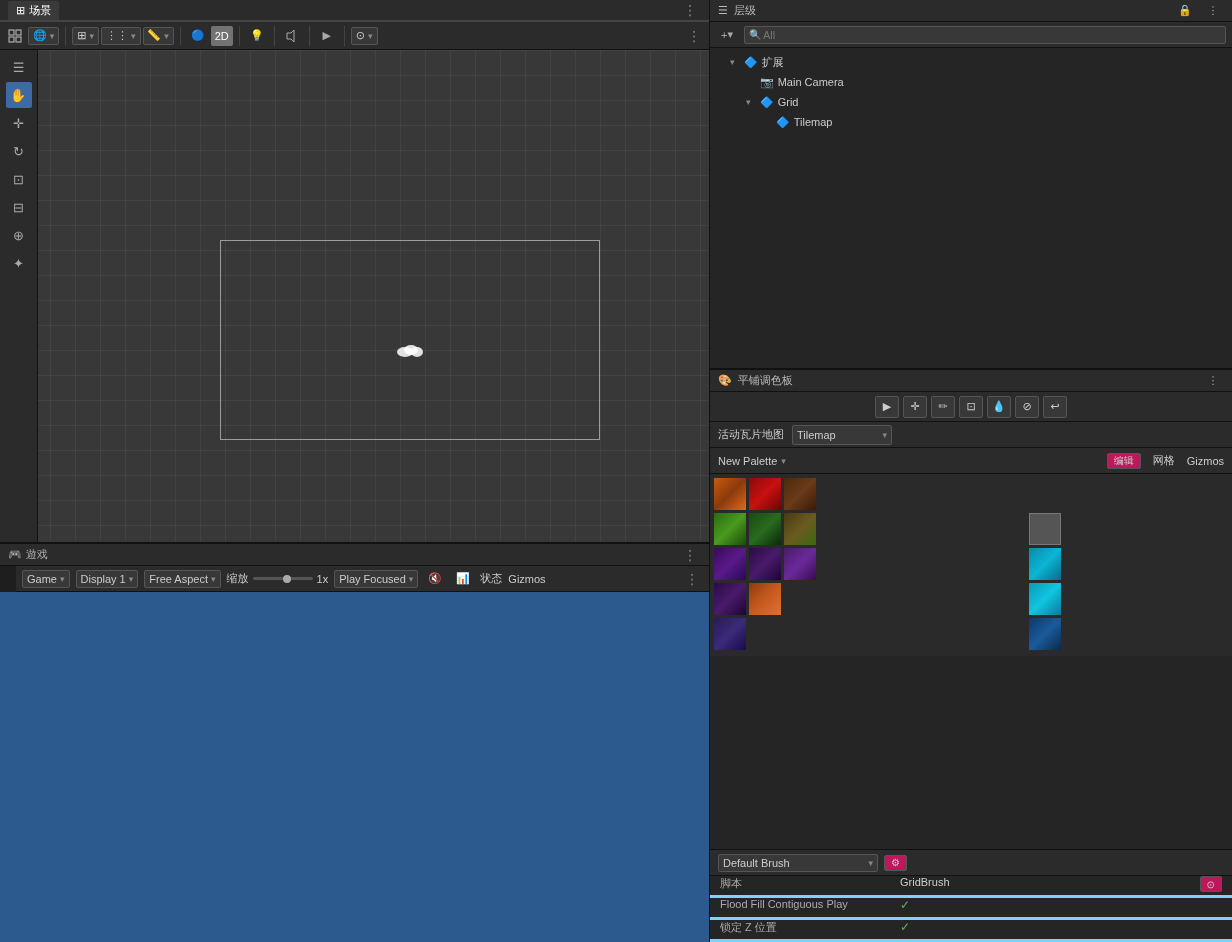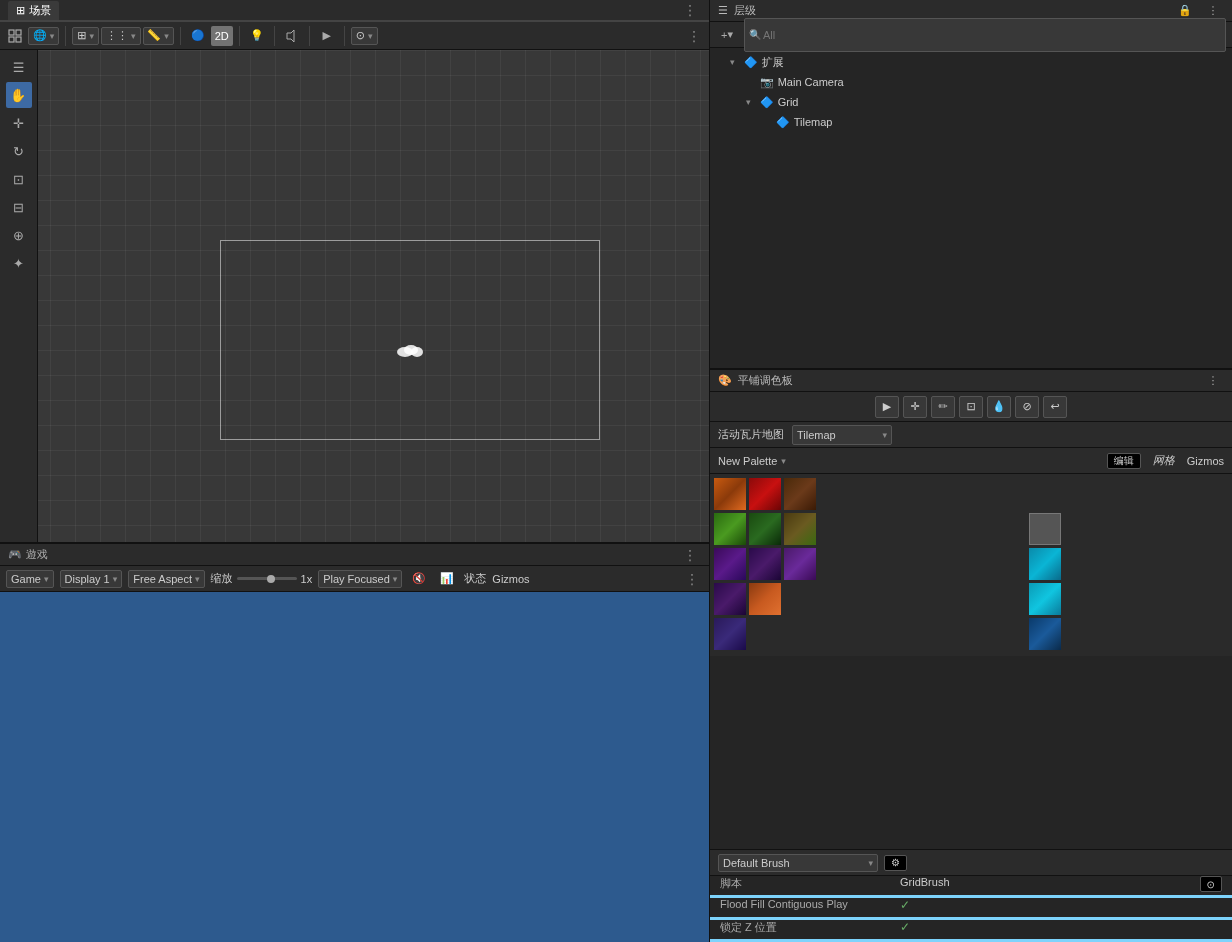--- a/index.html
+++ b/index.html
@@ -201,20 +201,21 @@
     .game-toolbar {
       height: 26px;
       background: #2b2b2b;
       display: flex;
       align-items: center;
       padding: 0 6px;
       gap: 6px;
       border-bottom: 1px solid #111;
       flex-shrink: 0;
       font-size: 11px;
+      margin-left: 16px;
     }
 
     .game-canvas {
       flex: 1;
       background: #2d5a8e;
     }
 
     
     .right-panel {
       flex: 1;
@@ -262,21 +263,21 @@
     }
 
     .hierarchy-search {
       flex: 1;
       height: 18px;
       background: #383838;
       border: 1px solid #555;
       border-radius: 2px;
       color: #aaa;
       font-size: 11px;
-      padding: 16px 4px;
+      padding: 0 4px;
     }
 
     .hierarchy-content {
       flex: 1;
       background: #252525;
       overflow-y: auto;
       padding: 4px 0;
     }
 
     .tree-item {
@@ -423,21 +424,21 @@
     }
 
     .brush-prop-value {
       flex: 1;
       color: #ccc;
     }
 
     .small-btn {
       height: 16px;
       padding: 0 6px;
-      background: #000000;
+      background: #be185d;
       border: 1px solid #555;
       border-radius: 2px;
       color: #ccc;
       font-size: 10px;
       cursor: pointer;
       display: flex;
       align-items: center;
     }
 
     .check-icon {
@@ -760,21 +761,21 @@
 
       <div class="palette-dropdown-row">
         <button class="palette-name-dropdown">
           <span>New Palette</span>
           <span class="dropdown-arrow">▾</span>
         </button>
         <div style="margin-left:auto;display:flex;gap:12px;align-items:center;">
           <button class="small-btn">
             <span>编辑</span>
           </button>
-          <span style="cursor:pointer;font-style:italic;">网格</span>
+          <span style="cursor:pointer;">网格</span>
           <span style="cursor:pointer;">Gizmos</span>
         </div>
       </div>
 
       <div class="palette-canvas">
         <div style="position:absolute;inset:0;overflow:auto;">
           <div style="display:grid;grid-template-columns:repeat(16,34px);grid-auto-rows:34px;gap:1px;padding:4px;background:#2a2a2a;">
 
             <div class="tile-cell tile-orange" style="grid-column:1;grid-row:1;"></div>
             <div class="tile-cell tile-red" style="grid-column:2;grid-row:1;"></div>

